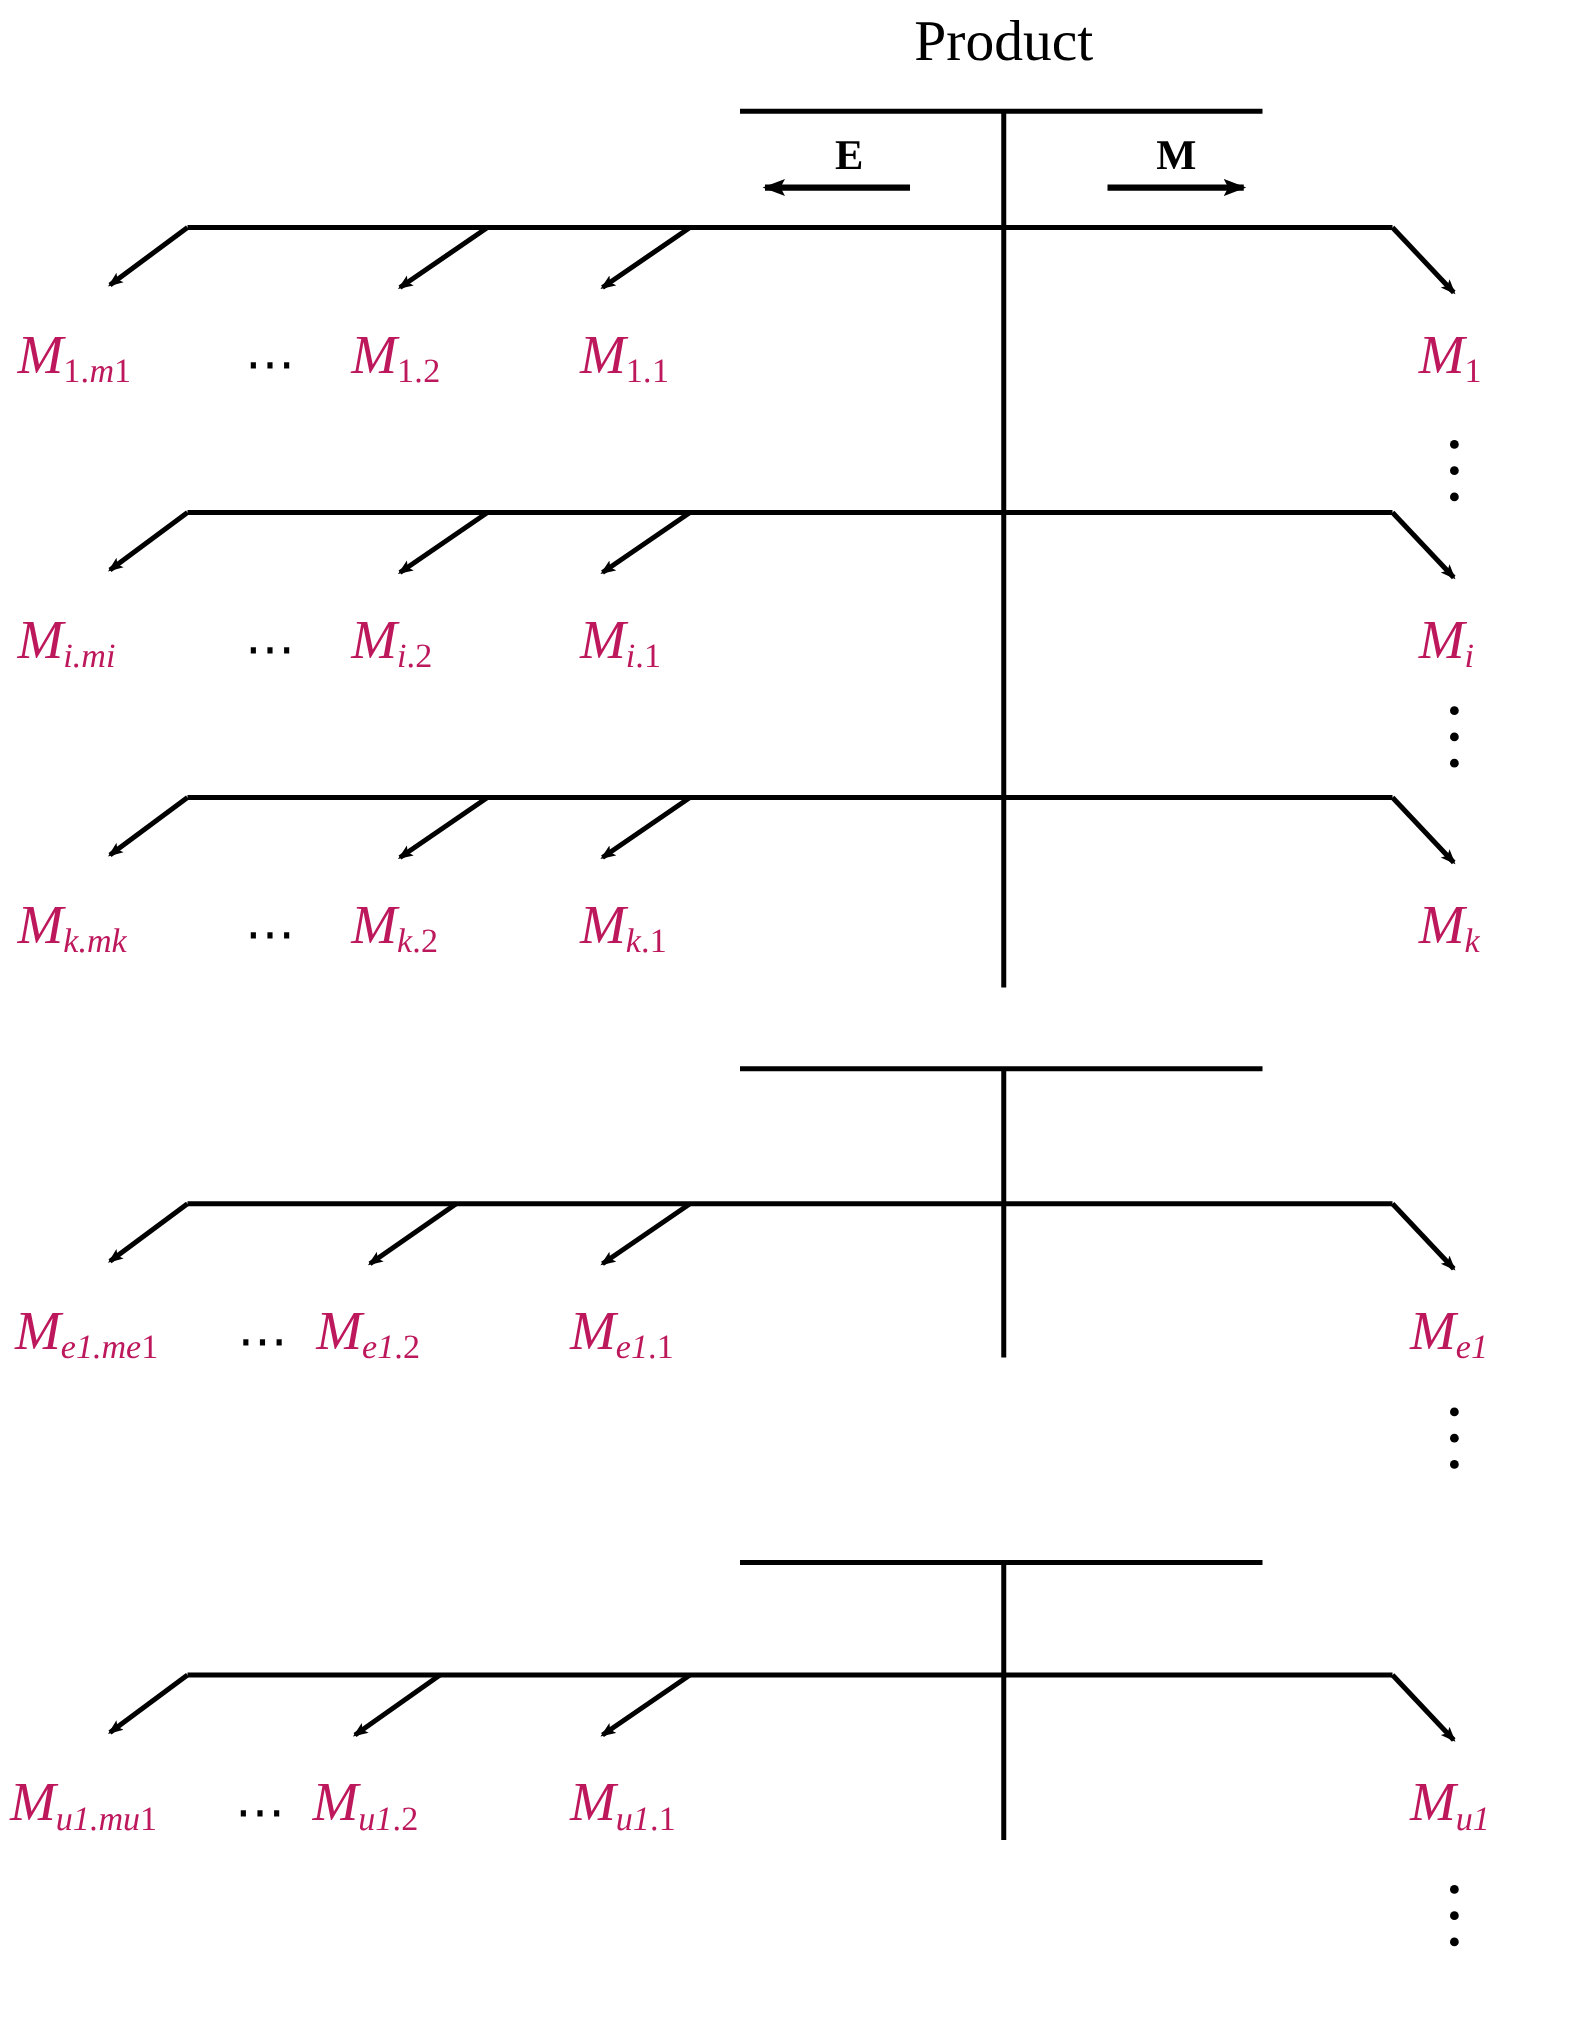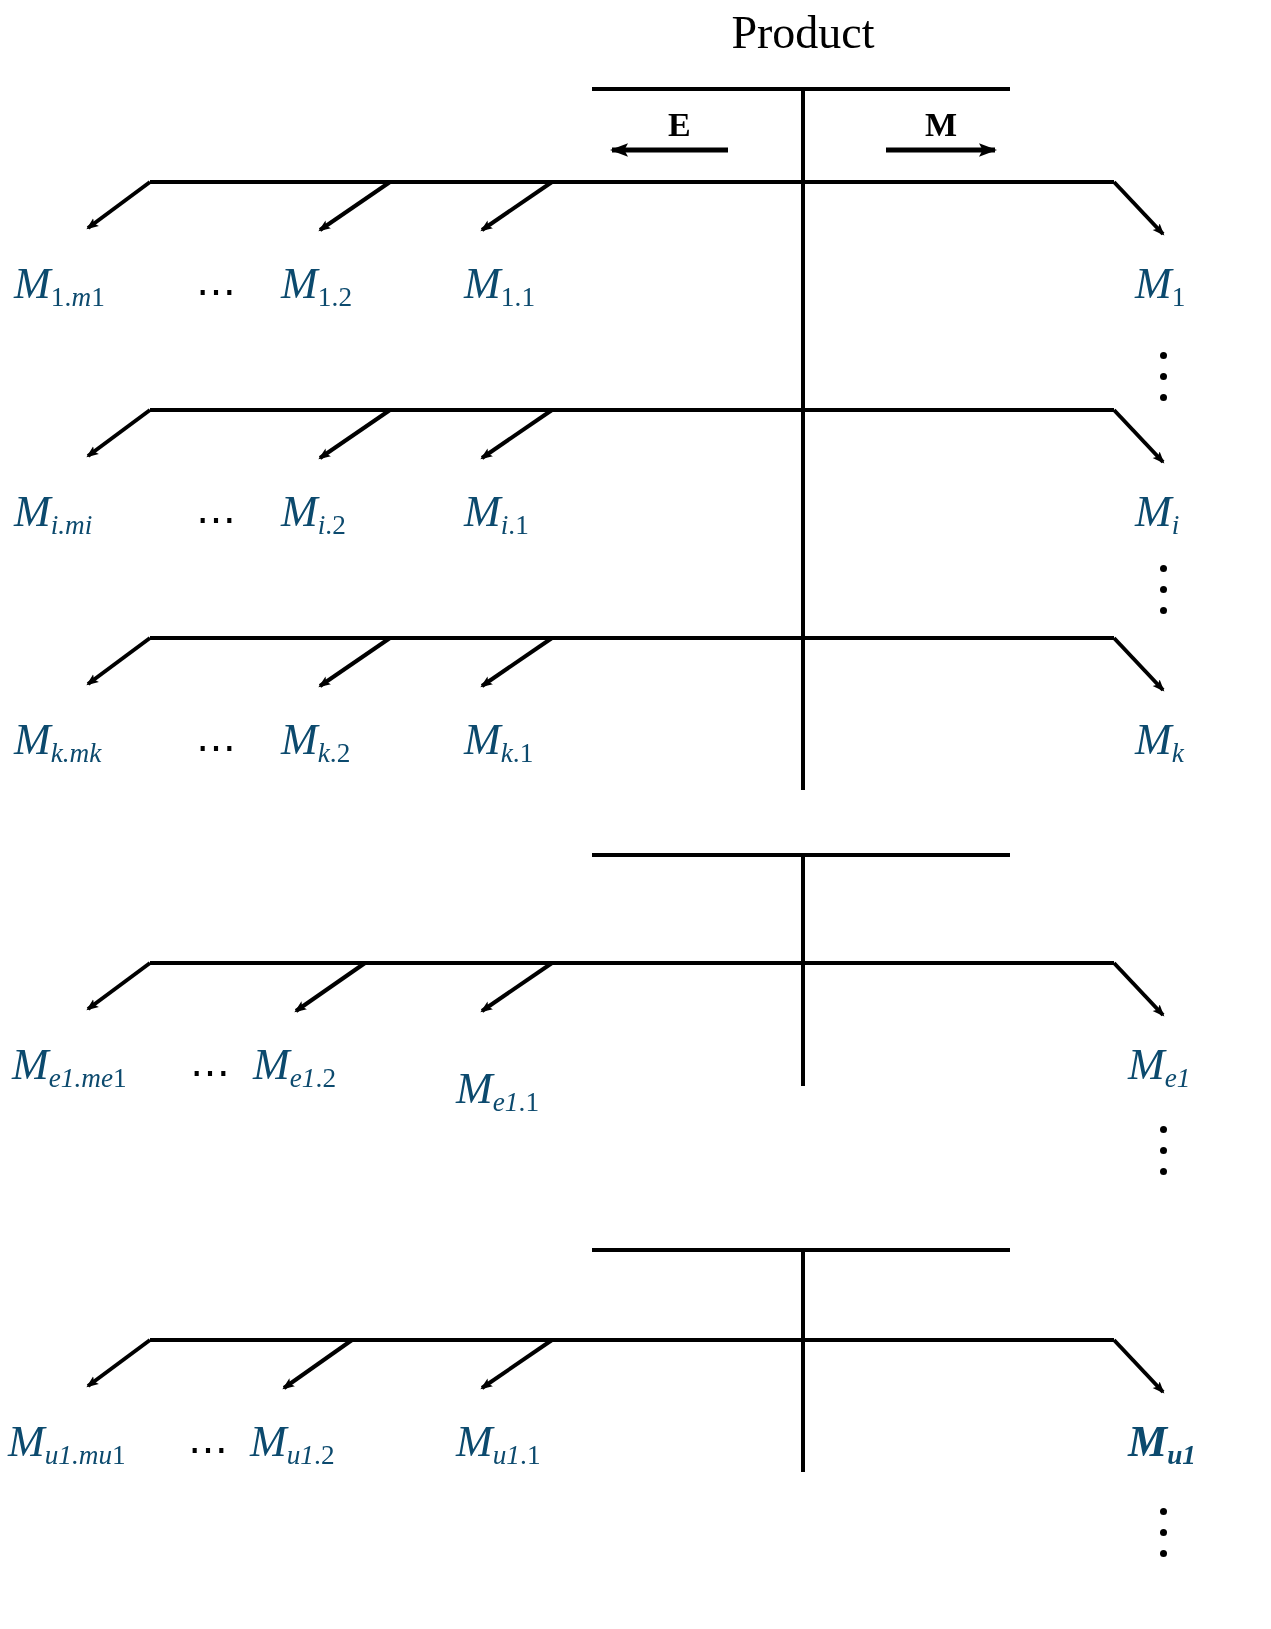--- a/index.html
+++ b/index.html
@@ -44,21 +44,21 @@
     font-family: "Liberation Serif", "DejaVu Serif", serif;
     color: #000;
     white-space: nowrap;
   }
   
   .node {
     position: absolute;
     font-size: 44px;
     font-style: italic;
     font-family: "Liberation Serif", "DejaVu Serif", serif;
-    color: #0c4a6e;
+    color: #be185d;
     white-space: nowrap;
     line-height: 1;
   }
   .node .base {
     font-style: italic;
   }
   .node .sub {
     font-size: 0.62em;
     vertical-align: -0.28em;
     font-style: normal;
@@ -261,21 +261,21 @@
   <div class="node" style="left:12px; top:1043px;">
     <span class="base">M</span><span class="sub-it">e1.me</span><span class="sub">1</span>
   </div>
 
   <div class="hdots" style="left:190px; top:1053px;">⋯</div>
 
   <div class="node" style="left:253px; top:1043px;">
     <span class="base">M</span><span class="sub-it">e1</span><span class="sub">.2</span>
   </div>
 
-  <div class="node" style="left:456px; top:1043px;margin-top:24px;">
+  <div class="node" style="left:456px; top:1043px;">
     <span class="base">M</span><span class="sub-it">e1</span><span class="sub">.1</span>
   </div>
 
   <div class="node" style="left:1128px; top:1043px;">
     <span class="base">M</span><span class="sub-it">e1</span>
   </div>
 
   <div class="vdots" style="left:1160px; top:1126px;">
     <i></i>
       <i></i>
@@ -289,21 +289,21 @@
   <div class="hdots" style="left:188px; top:1430px;">⋯</div>
 
   <div class="node" style="left:250px; top:1420px;">
     <span class="base">M</span><span class="sub-it">u1</span><span class="sub">.2</span>
   </div>
 
   <div class="node" style="left:456px; top:1420px;">
     <span class="base">M</span><span class="sub-it">u1</span><span class="sub">.1</span>
   </div>
 
-  <div class="node" style="left:1128px; top:1420px;font-weight:bold;">
+  <div class="node" style="left:1128px; top:1420px;">
     <span class="base">M</span><span class="sub-it">u1</span>
   </div>
 
   <div class="vdots" style="left:1160px; top:1508px;">
     <i></i>
       <i></i>
       <i></i>
   </div>
 
 </div>

